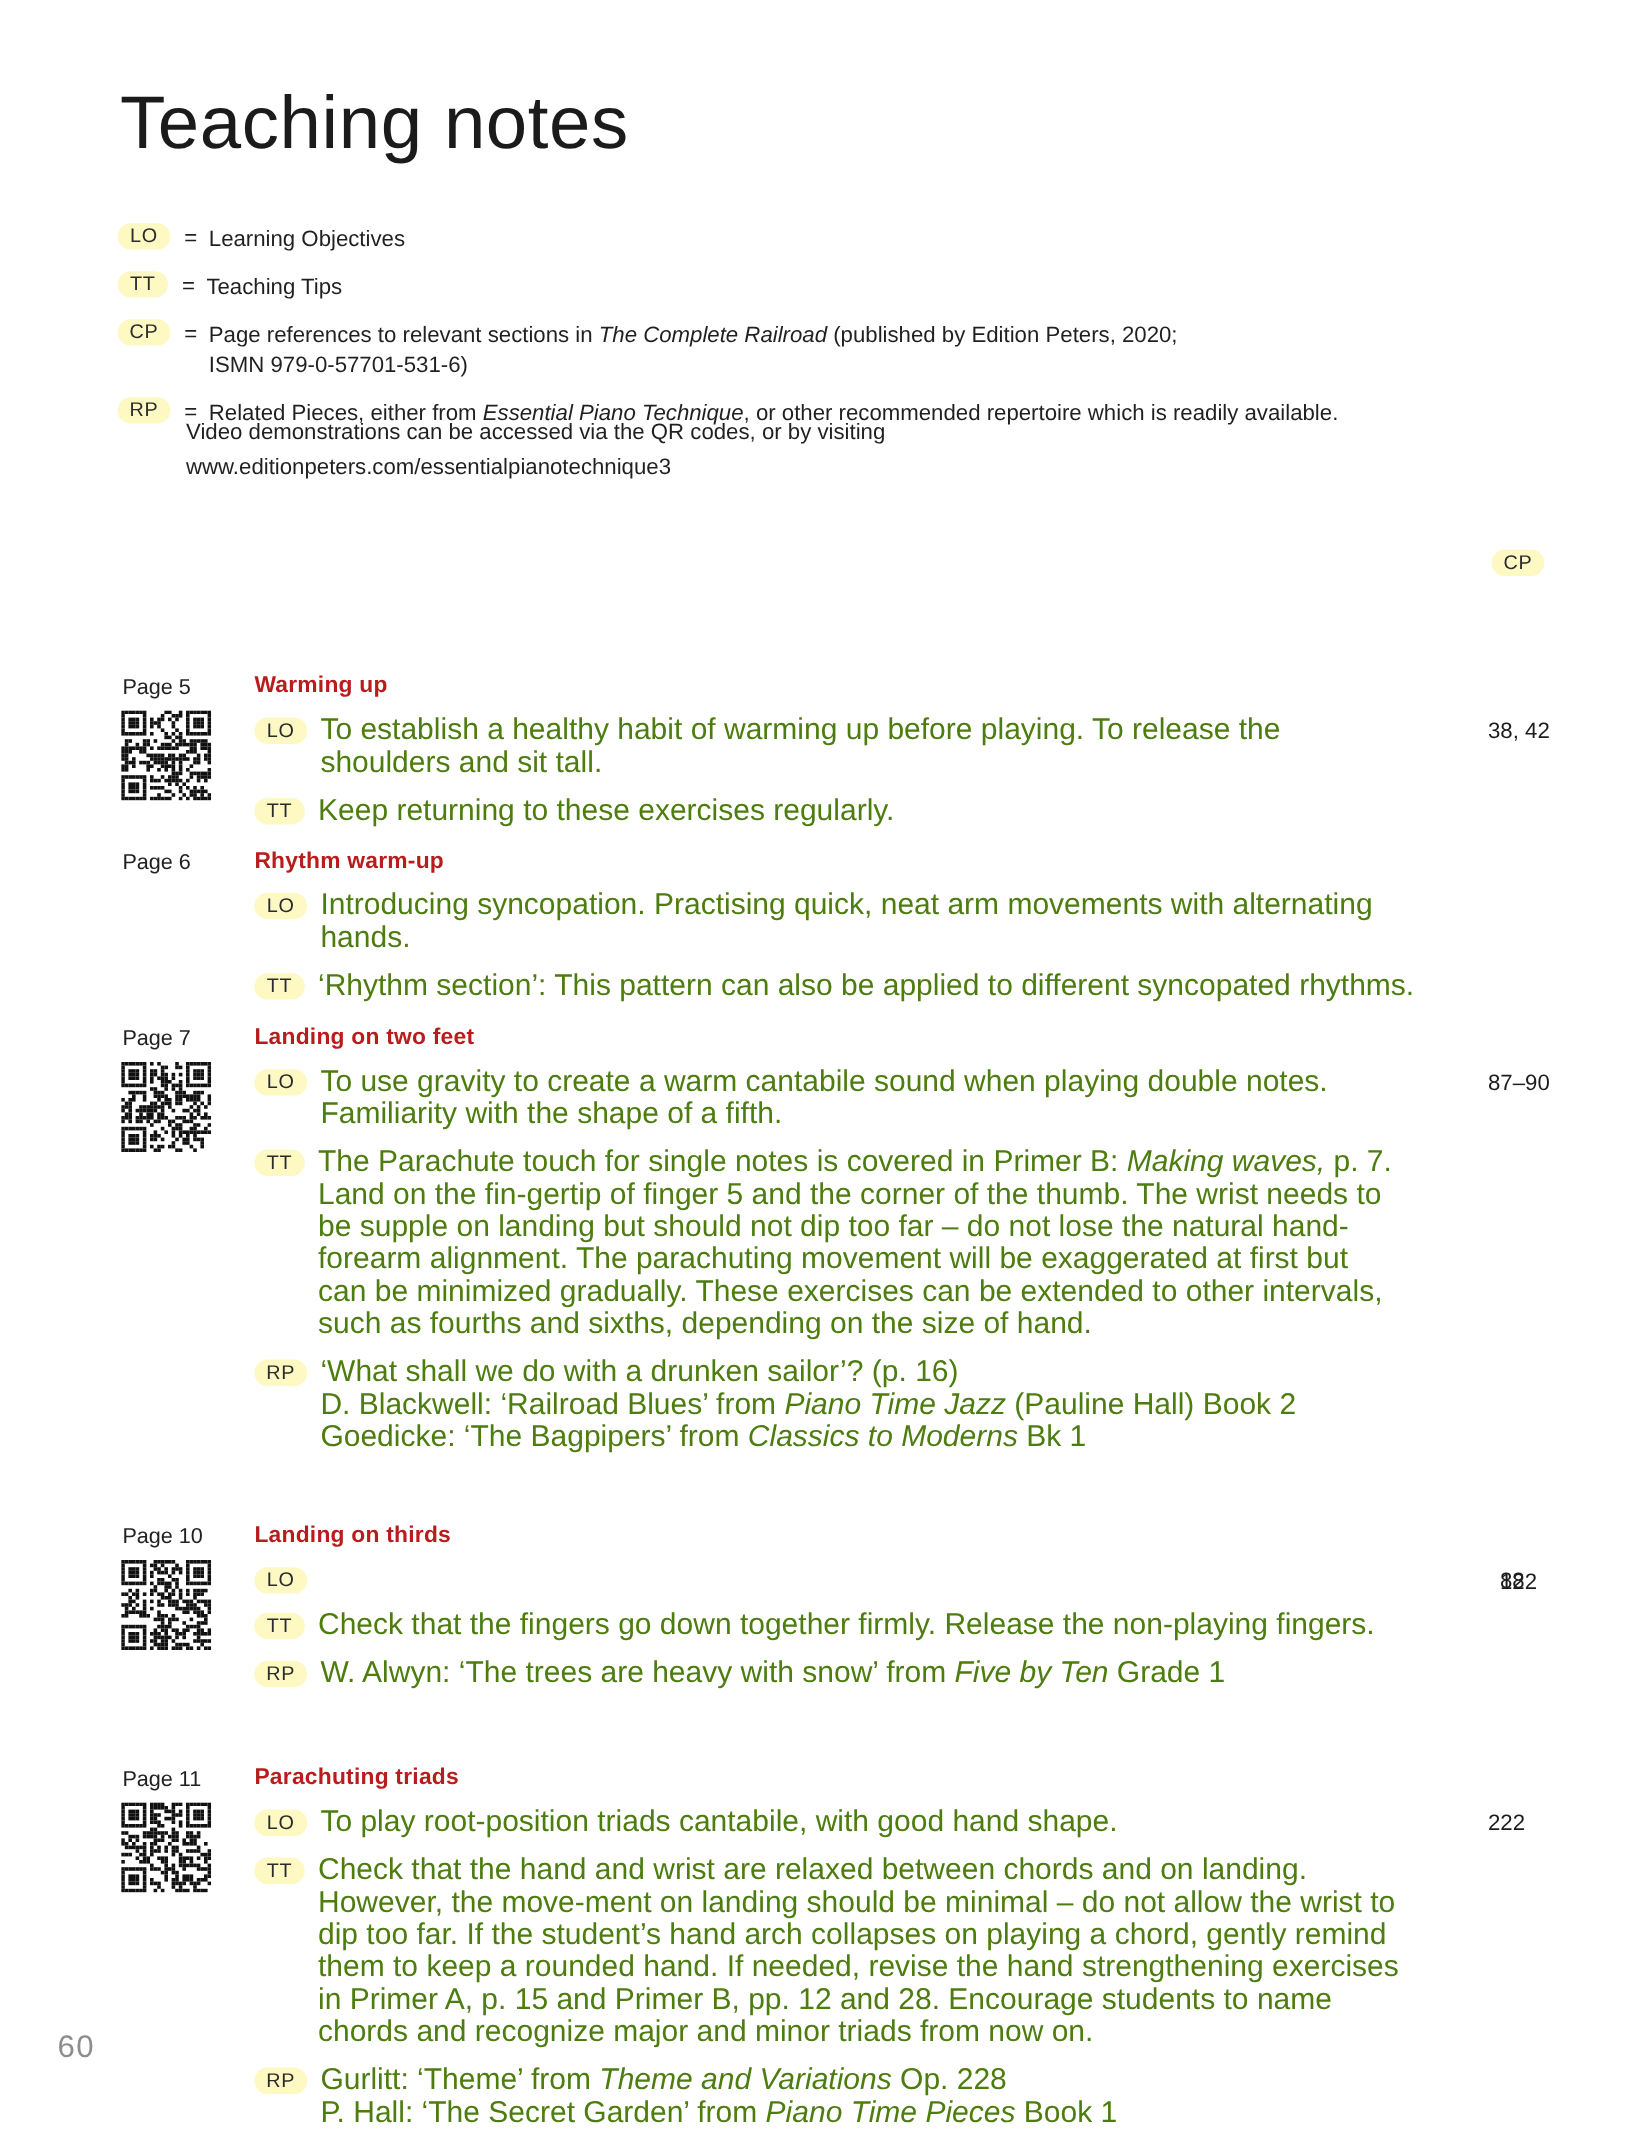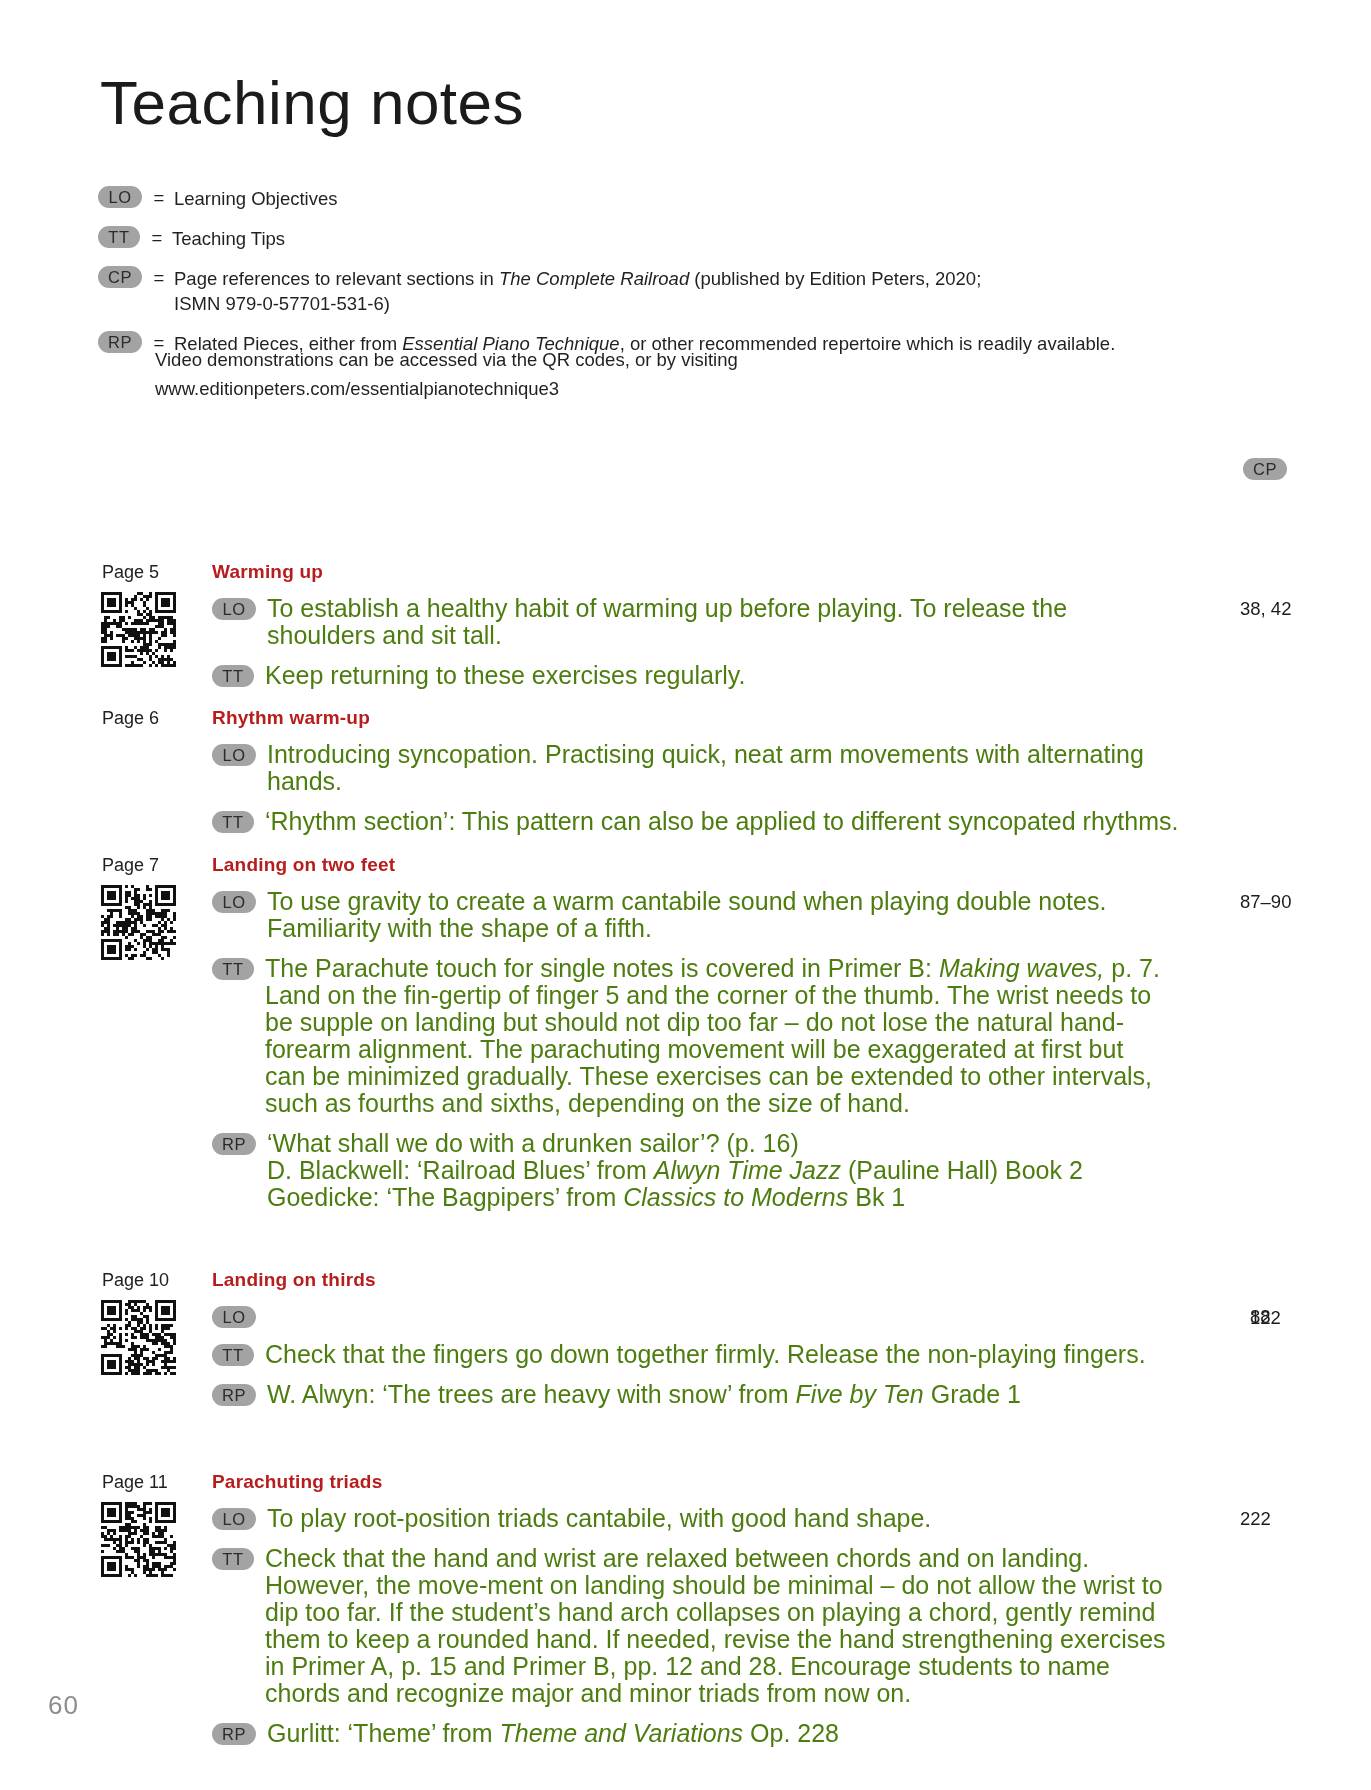--- a/index.html
+++ b/index.html
@@ -43,21 +43,21 @@
     width: 1180px;
   }
   .legend-row {
     display: flex;
     align-items: flex-start;
     margin-bottom: 15px;
   }
 
   .tag {
     display: inline-block;
-    background: #a3a3a3;
+    background: #fef9c3;
     border-radius: 11px;
     color: #2b2b2b;
     font-size: 16.5px;
     line-height: 22px;
     height: 22px;
     text-align: center;
     letter-spacing: 0.6px;
     flex: 0 0 auto;
   }
   .tag.w-lo { width: 44px; }
@@ -903,21 +903,21 @@
             <div class="row-text narrow">To use gravity to create a warm cantabile sound when playing double notes. Familiarity with the shape of a fifth.</div>
           </div>
           <div class="row">
             <span class="tag w-tt">TT</span>
             <div class="row-text narrow"><span><span>The Parachute touch for single notes is covered in Primer B: </span><i>Making waves,</i><span> p. 7. Land on the fin-gertip of finger 5 and the corner of the thumb. The wrist needs to be supple on landing but should not dip too far – do not lose the natural hand-forearm alignment. The parachuting movement will be exaggerated at first but can be minimized gradually. These exercises can be extended to other intervals, such as fourths and sixths, depending on the size of hand.</span></span></div>
           </div>
           <div class="row">
             <span class="tag w-rp">RP</span>
             <div class="row-text narrow">
               <div><span><span>‘What shall we do with a drunken sailor’? (p. 16)</span></span></div>
-              <div><span><span>D. Blackwell: ‘Railroad Blues’ from </span><i>Alwyn Time Jazz</i><span> (Pauline Hall) Book 2</span></span></div>
+              <div><span><span>D. Blackwell: ‘Railroad Blues’ from </span><i>Piano Time Jazz</i><span> (Pauline Hall) Book 2</span></span></div>
               <div><span><span>Goedicke: ‘The Bagpipers’ from </span><i>Classics to Moderns</i><span> Bk 1</span></span></div>
             </div>
           </div>
         </div>
         <div class="cp-val num-right" style="top: 888px;">87–90</div>
       </div>
       <div class="entry" style="top: 0px;">
         <div class="entry-pageref" style="top: 1268px;">Page 10</div>
         <div class="entry-title" style="top: 1268px;">Landing on thirds</div>
         <div class="qr" style="top: 1300px;">
@@ -1596,20 +1596,21 @@
             <div class="row-text narrow">To play root-position triads cantabile, with good hand shape.</div>
           </div>
           <div class="row">
             <span class="tag w-tt">TT</span>
             <div class="row-text narrow">Check that the hand and wrist are relaxed between chords and on landing. However, the move-ment on landing should be minimal – do not allow the wrist to dip too far. If the student’s hand arch collapses on playing a chord, gently remind them to keep a rounded hand. If needed, revise the hand strengthening exercises in Primer A, p. 15 and Primer B, pp. 12 and 28. Encourage students to name chords and recognize major and minor triads from now on.</div>
           </div>
           <div class="row">
             <span class="tag w-rp">RP</span>
             <div class="row-text narrow">
               <div><span><span>Gurlitt: ‘Theme’ from </span><i>Theme and Variations</i><span> Op. 228</span></span></div>
+              <div><span><span>P. Hall: ‘The Secret Garden’ from </span><i>Piano Time Pieces</i><span> Book 1</span></span></div>
             </div>
           </div>
         </div>
         <div class="cp-val num-right" style="top: 1505px;">222</div>
       </div>
     </div>
 
   <div class="folio">60</div>
 </div>
 

